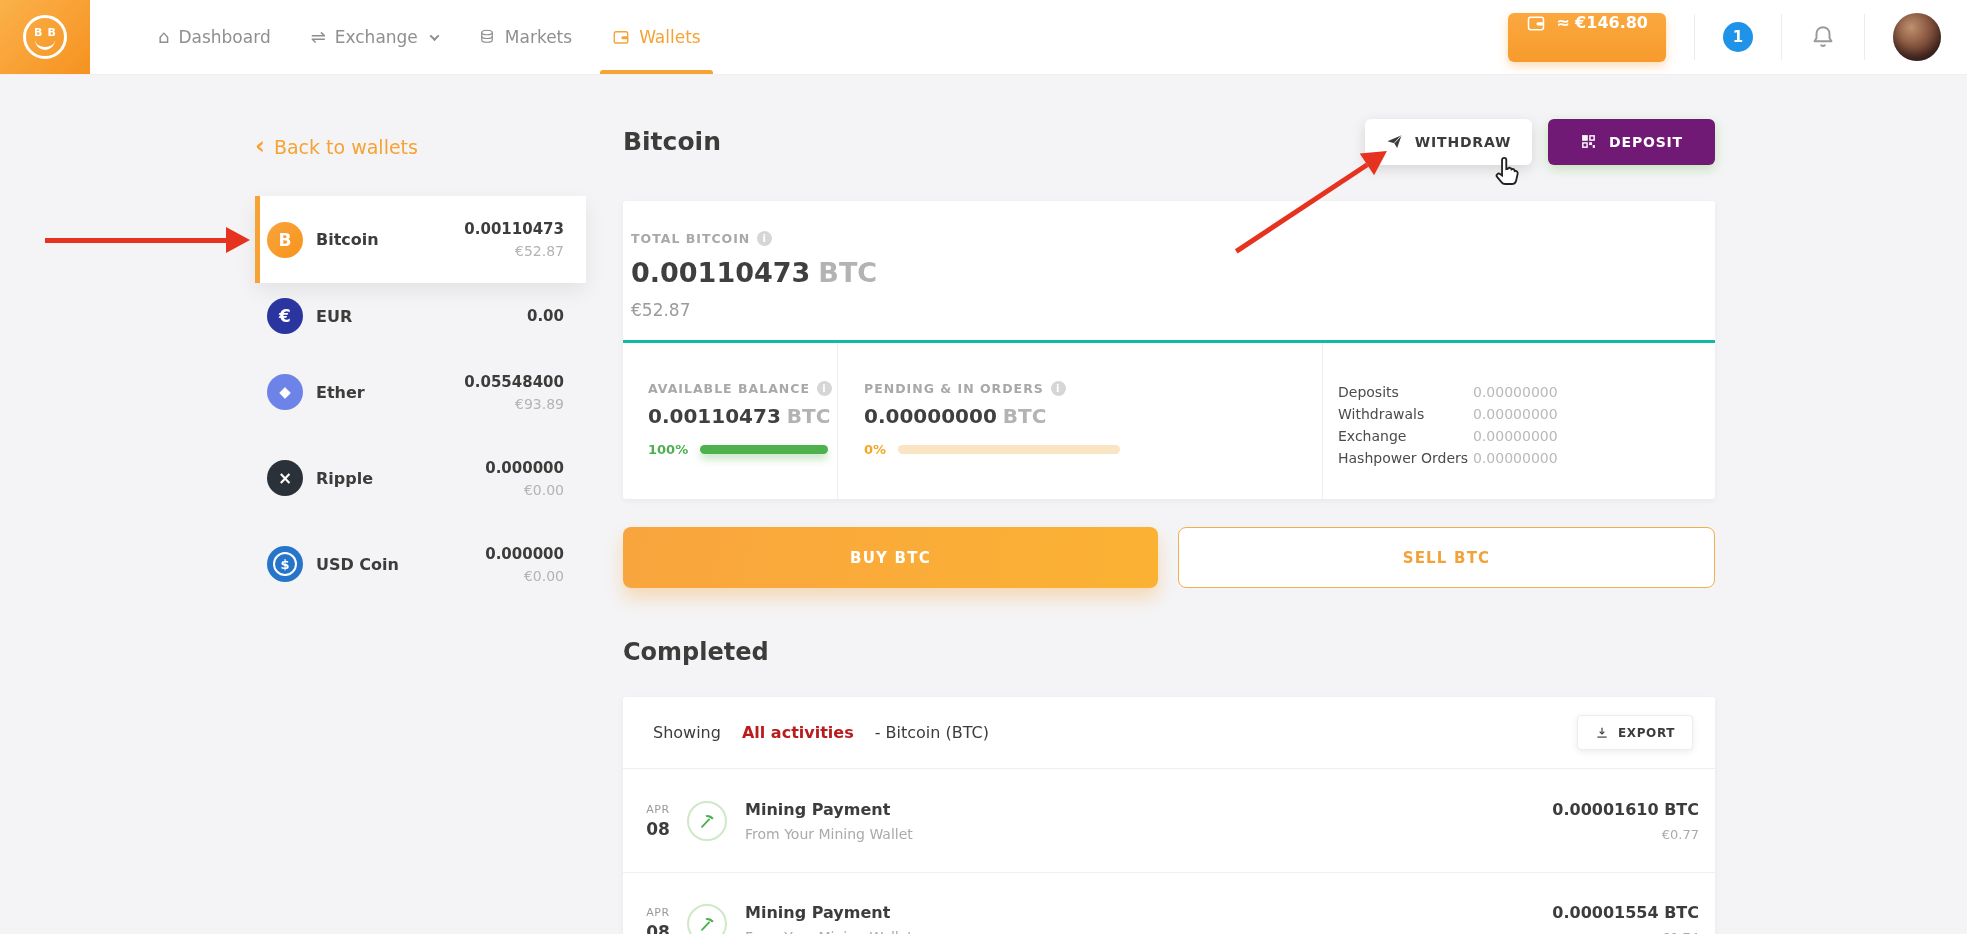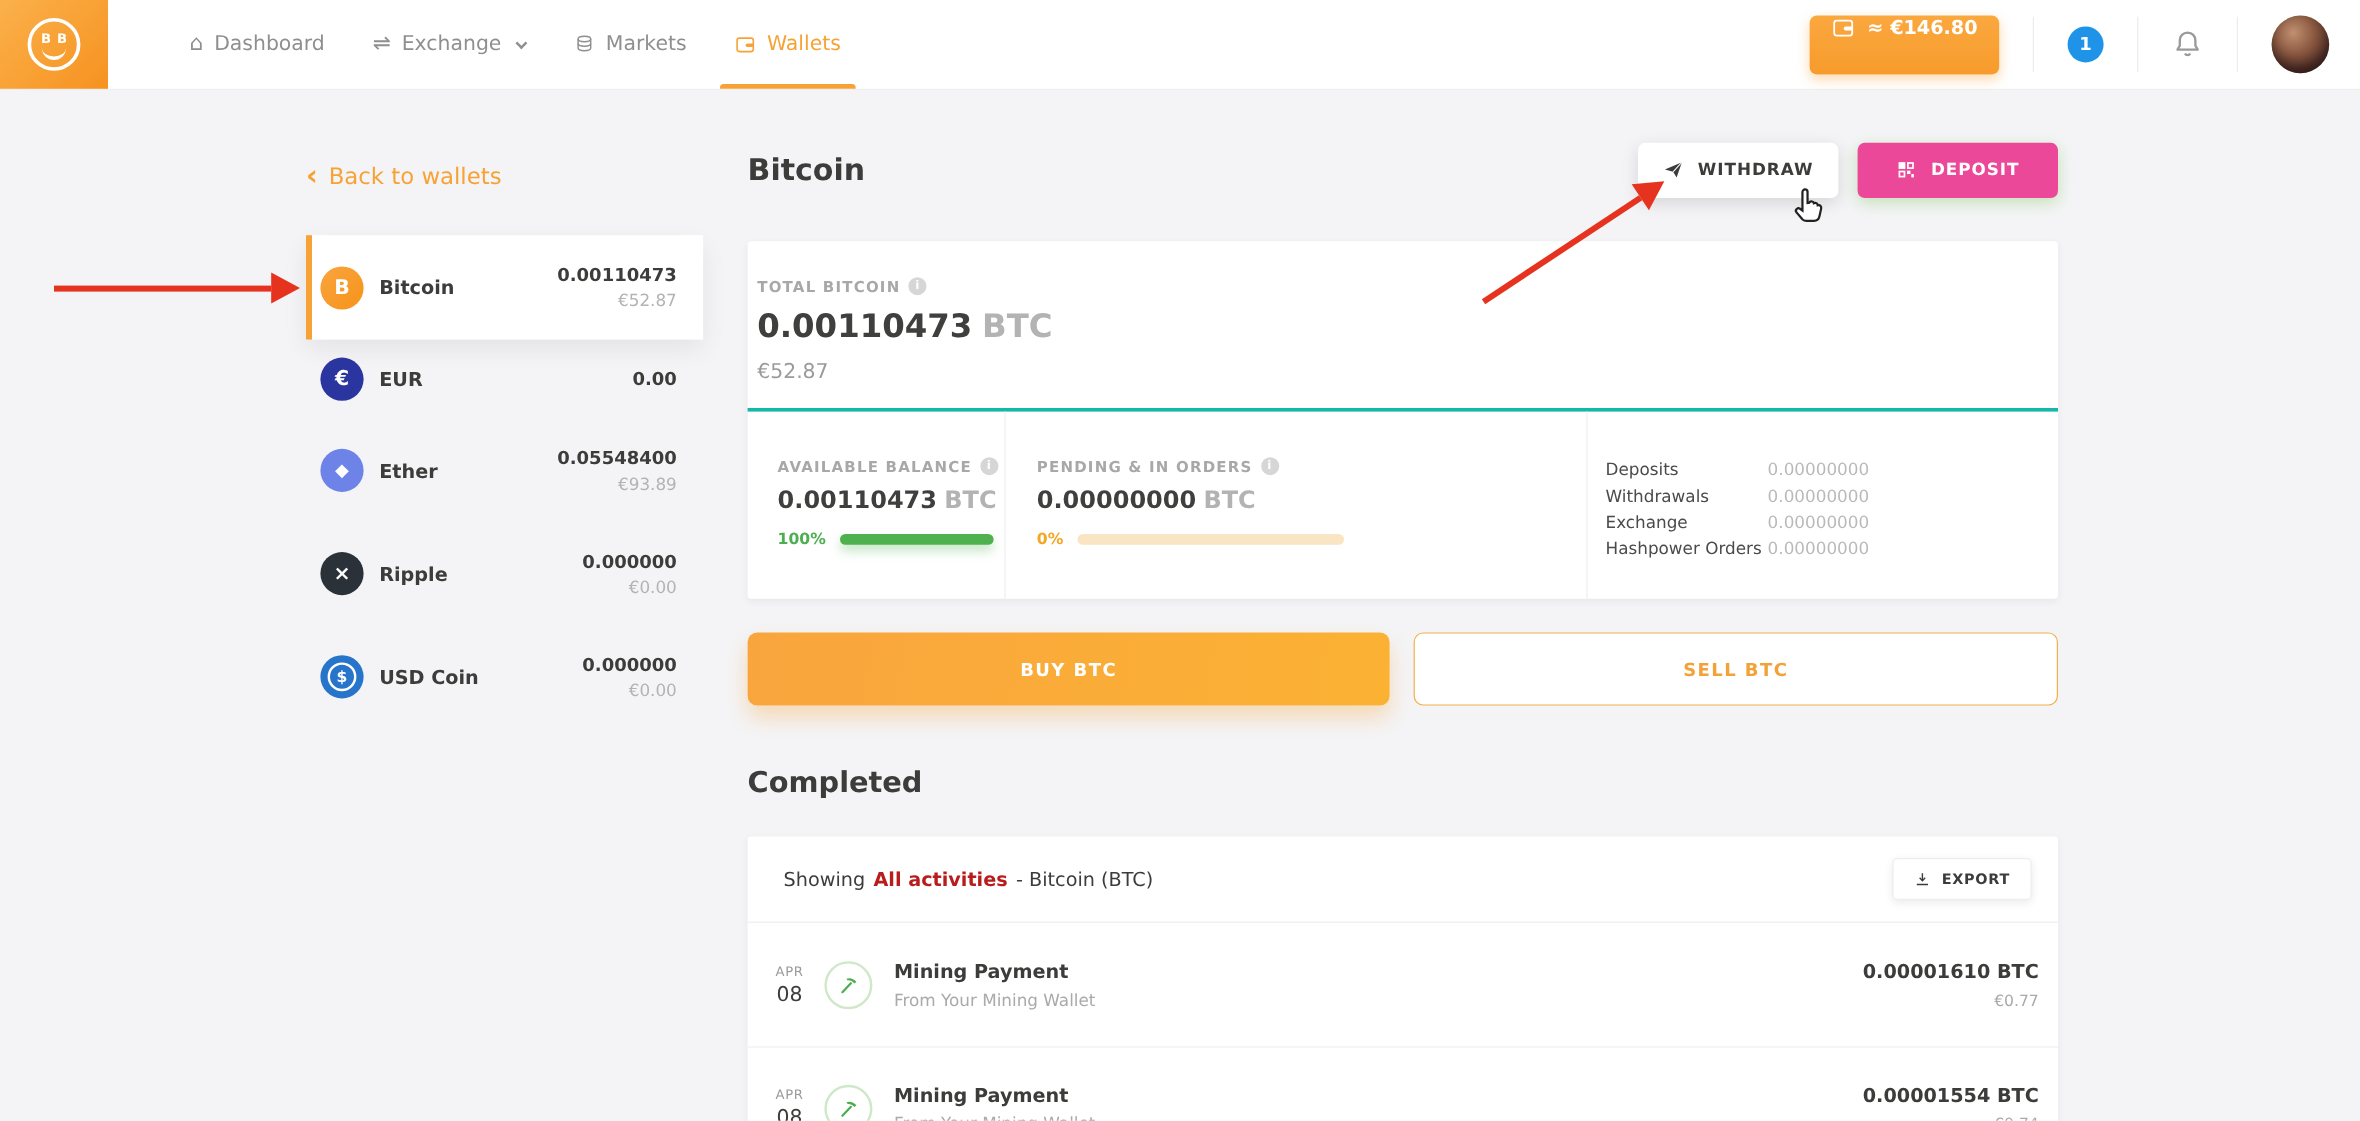--- a/index.html
+++ b/index.html
@@ -44,21 +44,21 @@
   .wname { margin-left:13px; font-weight:bold; font-size:16px; color:#3c3c3b;}
   .wvals { margin-left:auto; text-align:right; display:flex; flex-direction:column; gap:5px;}
   .wvals b { font-size:15px; color:#3c3c3b;}
   .wvals i { font-style:normal; font-size:14px; color:#b3b3b5;}
   main { margin-left:37px; width:1092px; }
   .title-row { margin-top:42px; height:49px; display:flex; align-items:center;}
   h1 { font-size:25px; color:#3c3c3b; }
   .title-actions { margin-left:auto; display:flex; gap:16px;}
   .withdraw { display:flex; align-items:center; justify-content:center; gap:12px; width:167px; height:46px; border:none; border-radius:6px; background:#fff; color:#3c3c3b; font-family:inherit; font-size:14px; font-weight:bold; letter-spacing:.8px; cursor:pointer; box-shadow:0 4px 14px rgba(0,0,0,.13);}
   .withdraw svg { width:17px; height:17px; }
-  .deposit { display:flex; align-items:center; justify-content:center; gap:12px; width:167px; height:46px; border:none; border-radius:6px; background:#ec4899; color:#fff; font-family:inherit; font-size:14px; font-weight:bold; letter-spacing:.8px; cursor:pointer; box-shadow:0 4px 12px rgba(108,189,69,.35);}
+  .deposit { display:flex; align-items:center; justify-content:center; gap:12px; width:167px; height:46px; border:none; border-radius:6px; background:#701a75; color:#fff; font-family:inherit; font-size:14px; font-weight:bold; letter-spacing:.8px; cursor:pointer; box-shadow:0 4px 12px rgba(108,189,69,.35);}
   .deposit svg { width:17px; height:17px; }
   
   .summary-card { margin-top:35px; background:#fff; border-radius:3px; box-shadow:0 2px 6px rgba(0,0,0,.05);}
   .total { height:142px; padding:30px 25px 0 8px; border-bottom:3px solid #14b8a6;}
   .lbl { font-size:12.5px; font-weight:bold; letter-spacing:1px; color:#a8a8a8; display:flex; align-items:center; gap:7px;}
   .info { width:15px; height:15px; border-radius:50%; background:#d6d6d6; color:#fff; font-size:10px; font-weight:bold; font-style:normal; display:inline-flex; align-items:center; justify-content:center; cursor:pointer;}
   .big { margin-top:11px; font-size:27px; font-weight:bold;}
   .big b { color:#3f3f3e; }
   .big u { text-decoration:none; color:#b3b3b3; margin-left:8px;}
   .fiat { margin-top:12px; font-size:17px; color:#9b9b9b;}
@@ -79,29 +79,29 @@
   .stat-row span { width:135px; color:#4b4b4b;}
   .stat-row i { font-style:normal; color:#b9b9b9;}
   
   .trade-row { margin-top:28px; display:flex; gap:20px;}
   .buy { flex:1; height:61px; border:none; border-radius:8px; background:linear-gradient(100deg,#f9a53e,#fbb233); color:#fff; font-family:inherit; font-size:15px; font-weight:bold; letter-spacing:1.2px; cursor:pointer; box-shadow:0 10px 18px rgba(249,166,62,.35);}
   .sell { flex:1; height:61px; border:1px solid #f2b04a; border-radius:8px; background:#fff; color:#f3a239; font-family:inherit; font-size:15px; font-weight:bold; letter-spacing:1.2px; cursor:pointer;}
   h2 { margin-top:50px; font-size:24px; color:#3c3c3b;}
   
   .activity-card { margin-top:31px; background:#fff; border-radius:3px; box-shadow:0 2px 6px rgba(0,0,0,.05);}
   .showing-row { height:72px; display:flex; align-items:center; padding:0 22px 0 30px; border-bottom:1px solid #eeeeef;}
-  .showing { font-size:16px; color:#3c3c3b; display:flex; gap:7px; align-items:baseline;}
+  .showing { font-size:16px; color:#3c3c3b; display:flex; gap:21px; align-items:baseline;}
   .showing b { color:#b91c1c; }
   .export { margin-left:auto; display:flex; align-items:center; gap:9px; height:35px; padding:0 17px; background:#fff; border:1px solid #ededee; border-radius:4px; box-shadow:0 2px 7px rgba(0,0,0,.08); font-family:inherit; font-size:12px; font-weight:bold; letter-spacing:.6px; color:#3c3c3b; cursor:pointer;}
   .export svg { width:14px; height:14px; }
   .act-row { height:103px; display:flex; align-items:center; padding:0 16px; cursor:pointer;}
   .act-row + .act-row { border-top:1px solid #efeff0; }
   .date-col { width:38px; text-align:center; }
   .date-col .mo { font-size:11px; color:#9a9a9a; letter-spacing:.5px;}
-  .date-col .dy { font-size:17px; font-weight:normal; color:#3c3c3b; margin-top:3px;}
+  .date-col .dy { font-size:17px; font-weight:bold; color:#3c3c3b; margin-top:3px;}
   .act-icon { width:40px; height:40px; border-radius:50%; border:2px solid #cfe8c8; margin-left:10px; display:flex; align-items:center; justify-content:center; color:#4cae4e;}
   .act-icon svg { width:20px; height:20px; }
   .act-main { margin-left:18px; }
   .act-title { font-size:16px; font-weight:bold; color:#3c3c3b;}
   .act-sub { font-size:14px; color:#aaaaac; margin-top:7px;}
   .act-vals { margin-left:auto; text-align:right;}
   .act-amt { font-size:16px; font-weight:bold; color:#3c3c3b;}
   .act-fiat { font-size:13px; color:#aaaaac; margin-top:8px;}
   
   .r-arrow { position:absolute; display:flex; align-items:center; z-index:60; pointer-events:none;}

